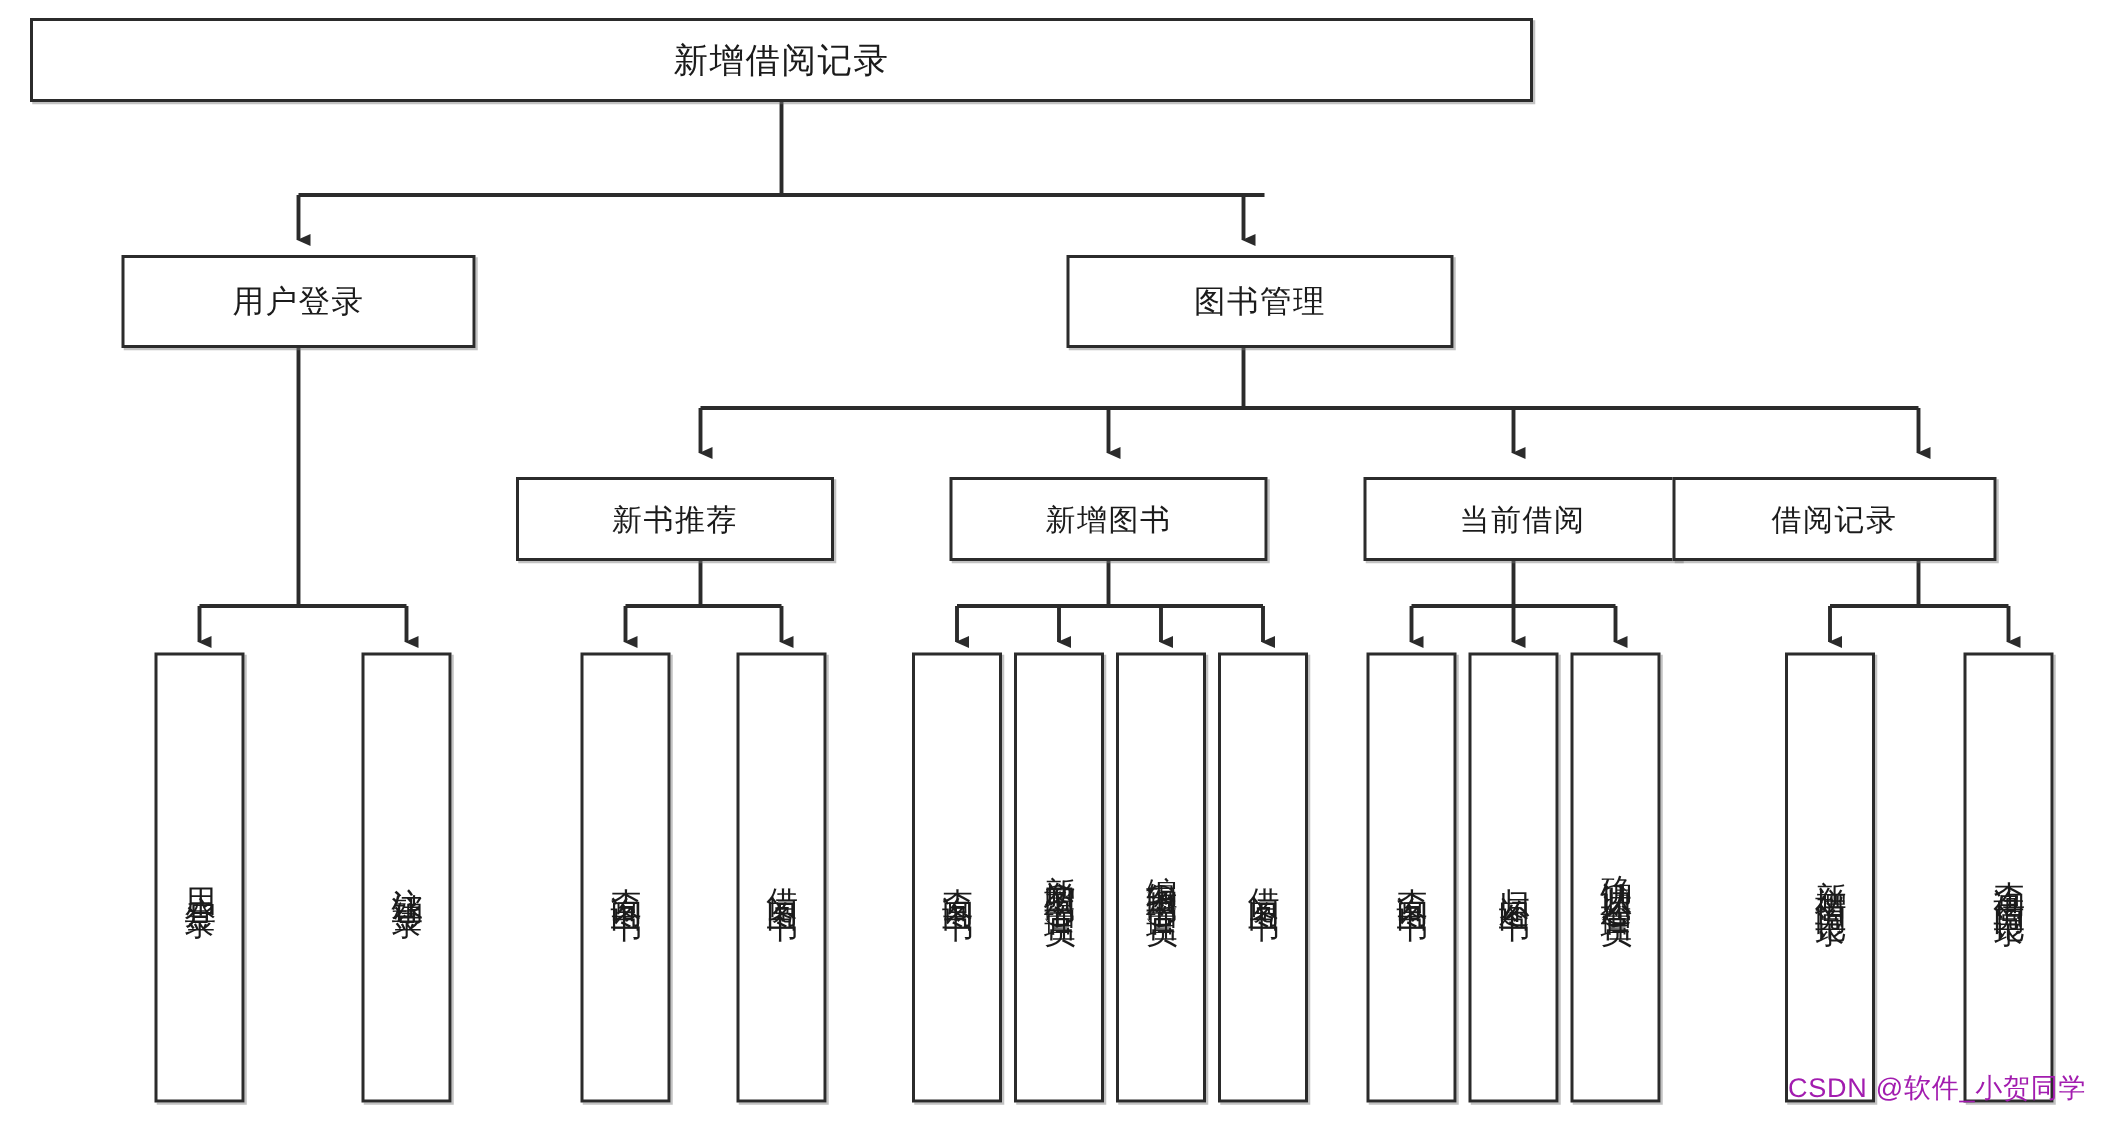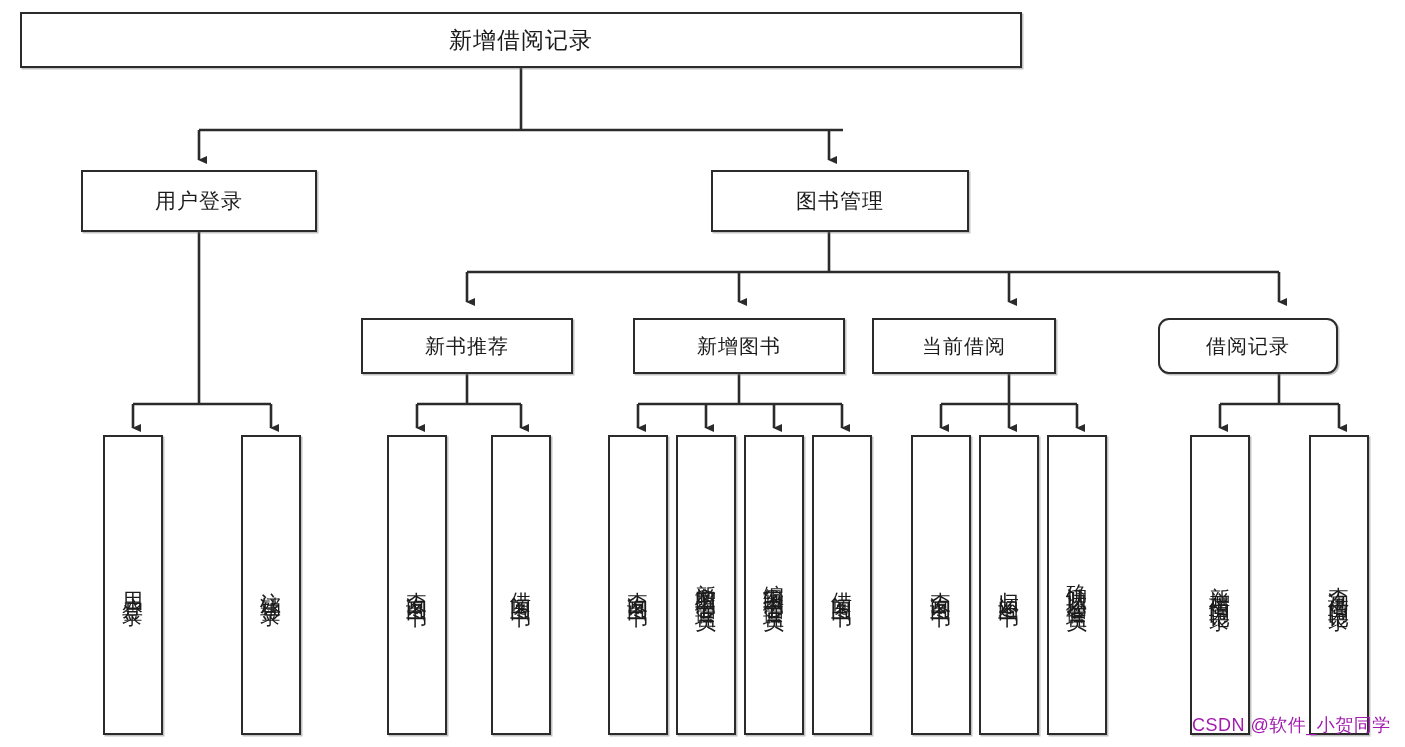--- a/index.html
+++ b/index.html
@@ -124,30 +124,30 @@
     <span class="htext">新增借阅记录</span>
   </div>
 
   <div class="node level1" style="left:81px; top:170px; width:236px; height:62px;">
     <span class="htext">用户登录</span>
   </div>
   <div class="node level1" style="left:711px; top:170px; width:258px; height:62px;">
     <span class="htext">图书管理</span>
   </div>
 
-  <div class="node level2" style="left:361px; top:318px; width:212px; height:56px;">
+  <div class="node level2" style="left:344px; top:318px; width:212px; height:56px;">
     <span class="htext">新书推荐</span>
   </div>
   <div class="node level2" style="left:633px; top:318px; width:212px; height:56px;">
     <span class="htext">新增图书</span>
   </div>
-  <div class="node level2" style="left:872px; top:318px; width:184px; height:56px;">
+  <div class="node level2" style="left:909px; top:318px; width:212px; height:56px;">
     <span class="htext">当前借阅</span>
   </div>
-  <div class="node level2" style="left:1158px; top:318px; width:180px; height:56px;border-radius:11px;">
+  <div class="node level2" style="left:1115px; top:318px; width:216px; height:56px;">
     <span class="htext">借阅记录</span>
   </div>
 
   <div class="node leaf" style="left:103px; top:435px; width:60px; height:300px;">
     <span class="vtext">用户登录</span>
   </div>
   <div class="node leaf" style="left:241px; top:435px; width:60px; height:300px;">
     <span class="vtext">注销登录</span>
   </div>
 

